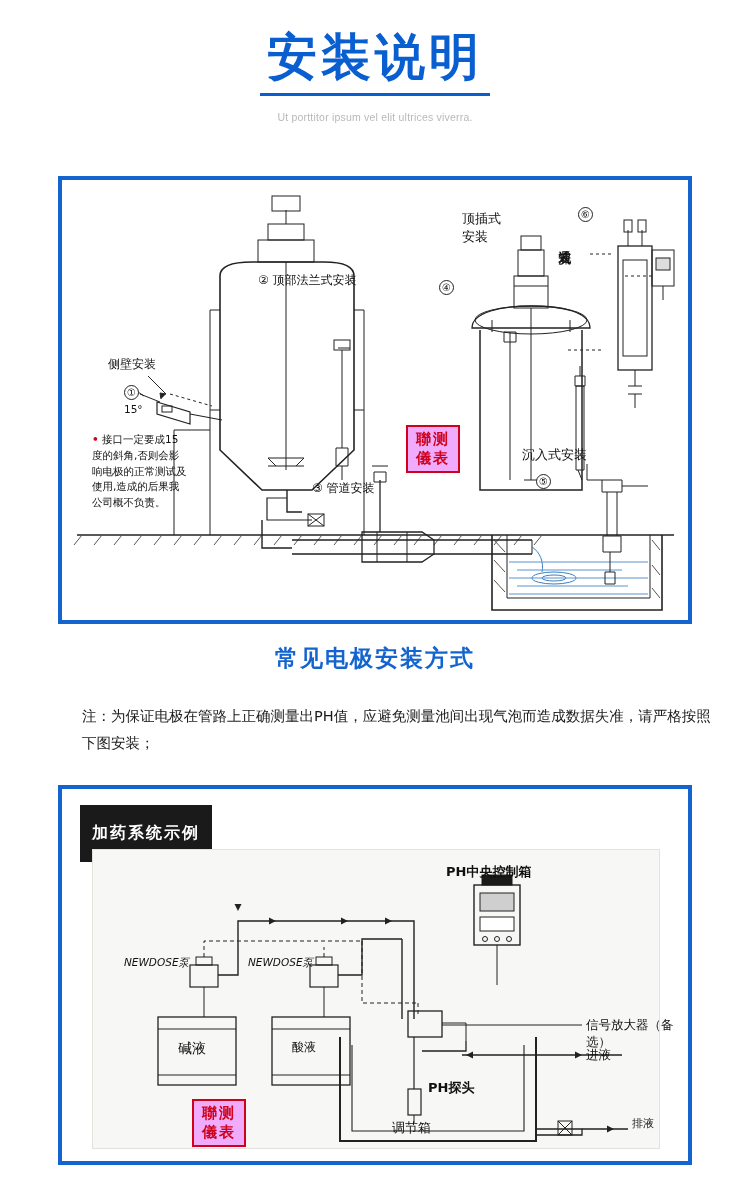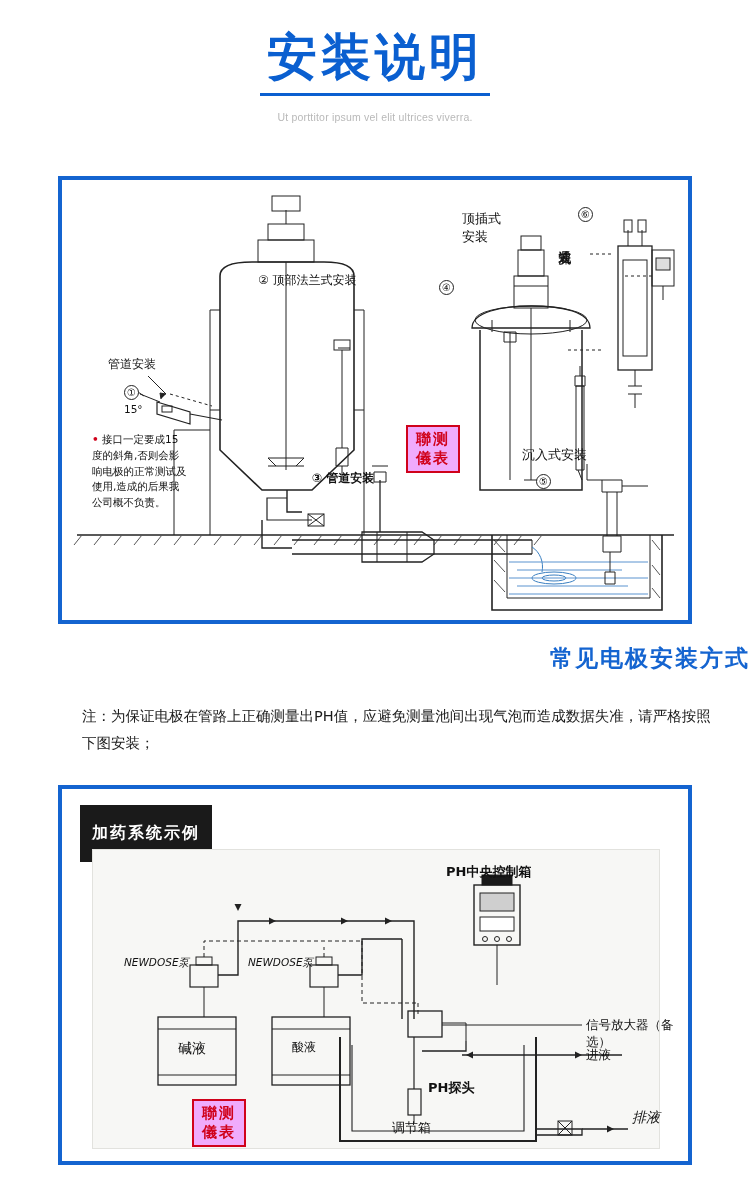--- a/index.html
+++ b/index.html
@@ -42,21 +42,21 @@
     border:4px solid #1464d0;
     background:#fff;
     position:absolute;
   }
   #frame1 { left:58px; top:176px; width:634px; height:448px; }
   #frame2 { left:58px; top:785px; width:634px; height:380px; }
 
   .figcap {
     position:absolute;
     left:0; right:0;
-    text-align:right;
+    text-align:center;
     color:#1464d0;
     font-weight:bold;
     font-size:23px;
     letter-spacing:2px;
     font-family:"DejaVu Sans", sans-serif;
   }
   #cap1 { top:643px; }
 
   .note {
     position:absolute;
@@ -294,26 +294,26 @@
 
         <rect x="590" y="70" width="22" height="36"></rect>
         <rect x="594" y="78" width="14" height="12" fill="#ddd"></rect>
         <path d="M601 106 L601 120"></path>
         <path d="M590 96 L560 96" stroke-dasharray="3 3"></path>
 
         <path d="M528 74 L552 74" stroke-dasharray="3 3"></path>
       </g>
     </svg>
 
-    <div class="lbl" style="left:46px; top:176px;">管道安装</div>
+    <div class="lbl" style="left:46px; top:176px;">侧壁安装</div>
     <div class="num" style="left:62px; top:205px;">①</div>
     <div class="lbl sm" style="left:62px; top:222px;">15°</div>
 
     <div class="lbl" style="left:196px; top:92px;">② 顶部法兰式安装</div>
-    <div class="lbl" style="left:250px; top:290px;font-weight:bold;">③ 管道安装</div>
+    <div class="lbl" style="left:250px; top:300px;">③ 管道安装</div>
 
     <div class="lbl" style="left:400px; top:30px; font-size:13px;">顶插式
 安装</div>
     <div class="num" style="left:377px; top:100px;">④</div>
     <div class="num" style="left:516px; top:27px;">⑥</div>
     <div class="lbl vert" style="left:494px; top:60px; font-size:13px;">流通式安装</div>
 
     <div class="lbl" style="left:460px; top:266px; font-size:13px;">沉入式安装</div>
     <div class="num" style="left:474px; top:294px;">⑤</div>
 
@@ -401,18 +401,18 @@
 
     <div class="lbl" style="left:384px; top:74px; font-weight:bold; font-size:13px;">PH中央控制箱</div>
     <div class="lbl sm" style="left:62px; top:166px; font-style:italic;">NEWDOSE泵</div>
     <div class="lbl sm" style="left:186px; top:166px; font-style:italic;">NEWDOSE泵</div>
     <div class="lbl" style="left:116px; top:250px; font-size:14px;">碱液</div>
     <div class="lbl" style="left:230px; top:250px; font-size:12px;">酸液</div>
     <div class="lbl" style="left:524px; top:228px; font-size:12.5px;">信号放大器（备选）</div>
     <div class="lbl" style="left:524px; top:258px; font-size:12.5px;">进液</div>
     <div class="lbl" style="left:366px; top:290px; font-weight:bold; font-size:13px;">PH探头</div>
     <div class="lbl" style="left:330px; top:330px; font-size:13px;">调节箱</div>
-    <div class="lbl" style="left:570px; top:319px; font-size:14px;font-style:italic;">排液</div>
+    <div class="lbl" style="left:570px; top:328px; font-size:11px;">排液</div>
 
     <div class="redbox" style="left:130px; top:310px; width:54px;">聯测<br>儀表</div>
   </div>
 
 </div>
 
 </body></html>

